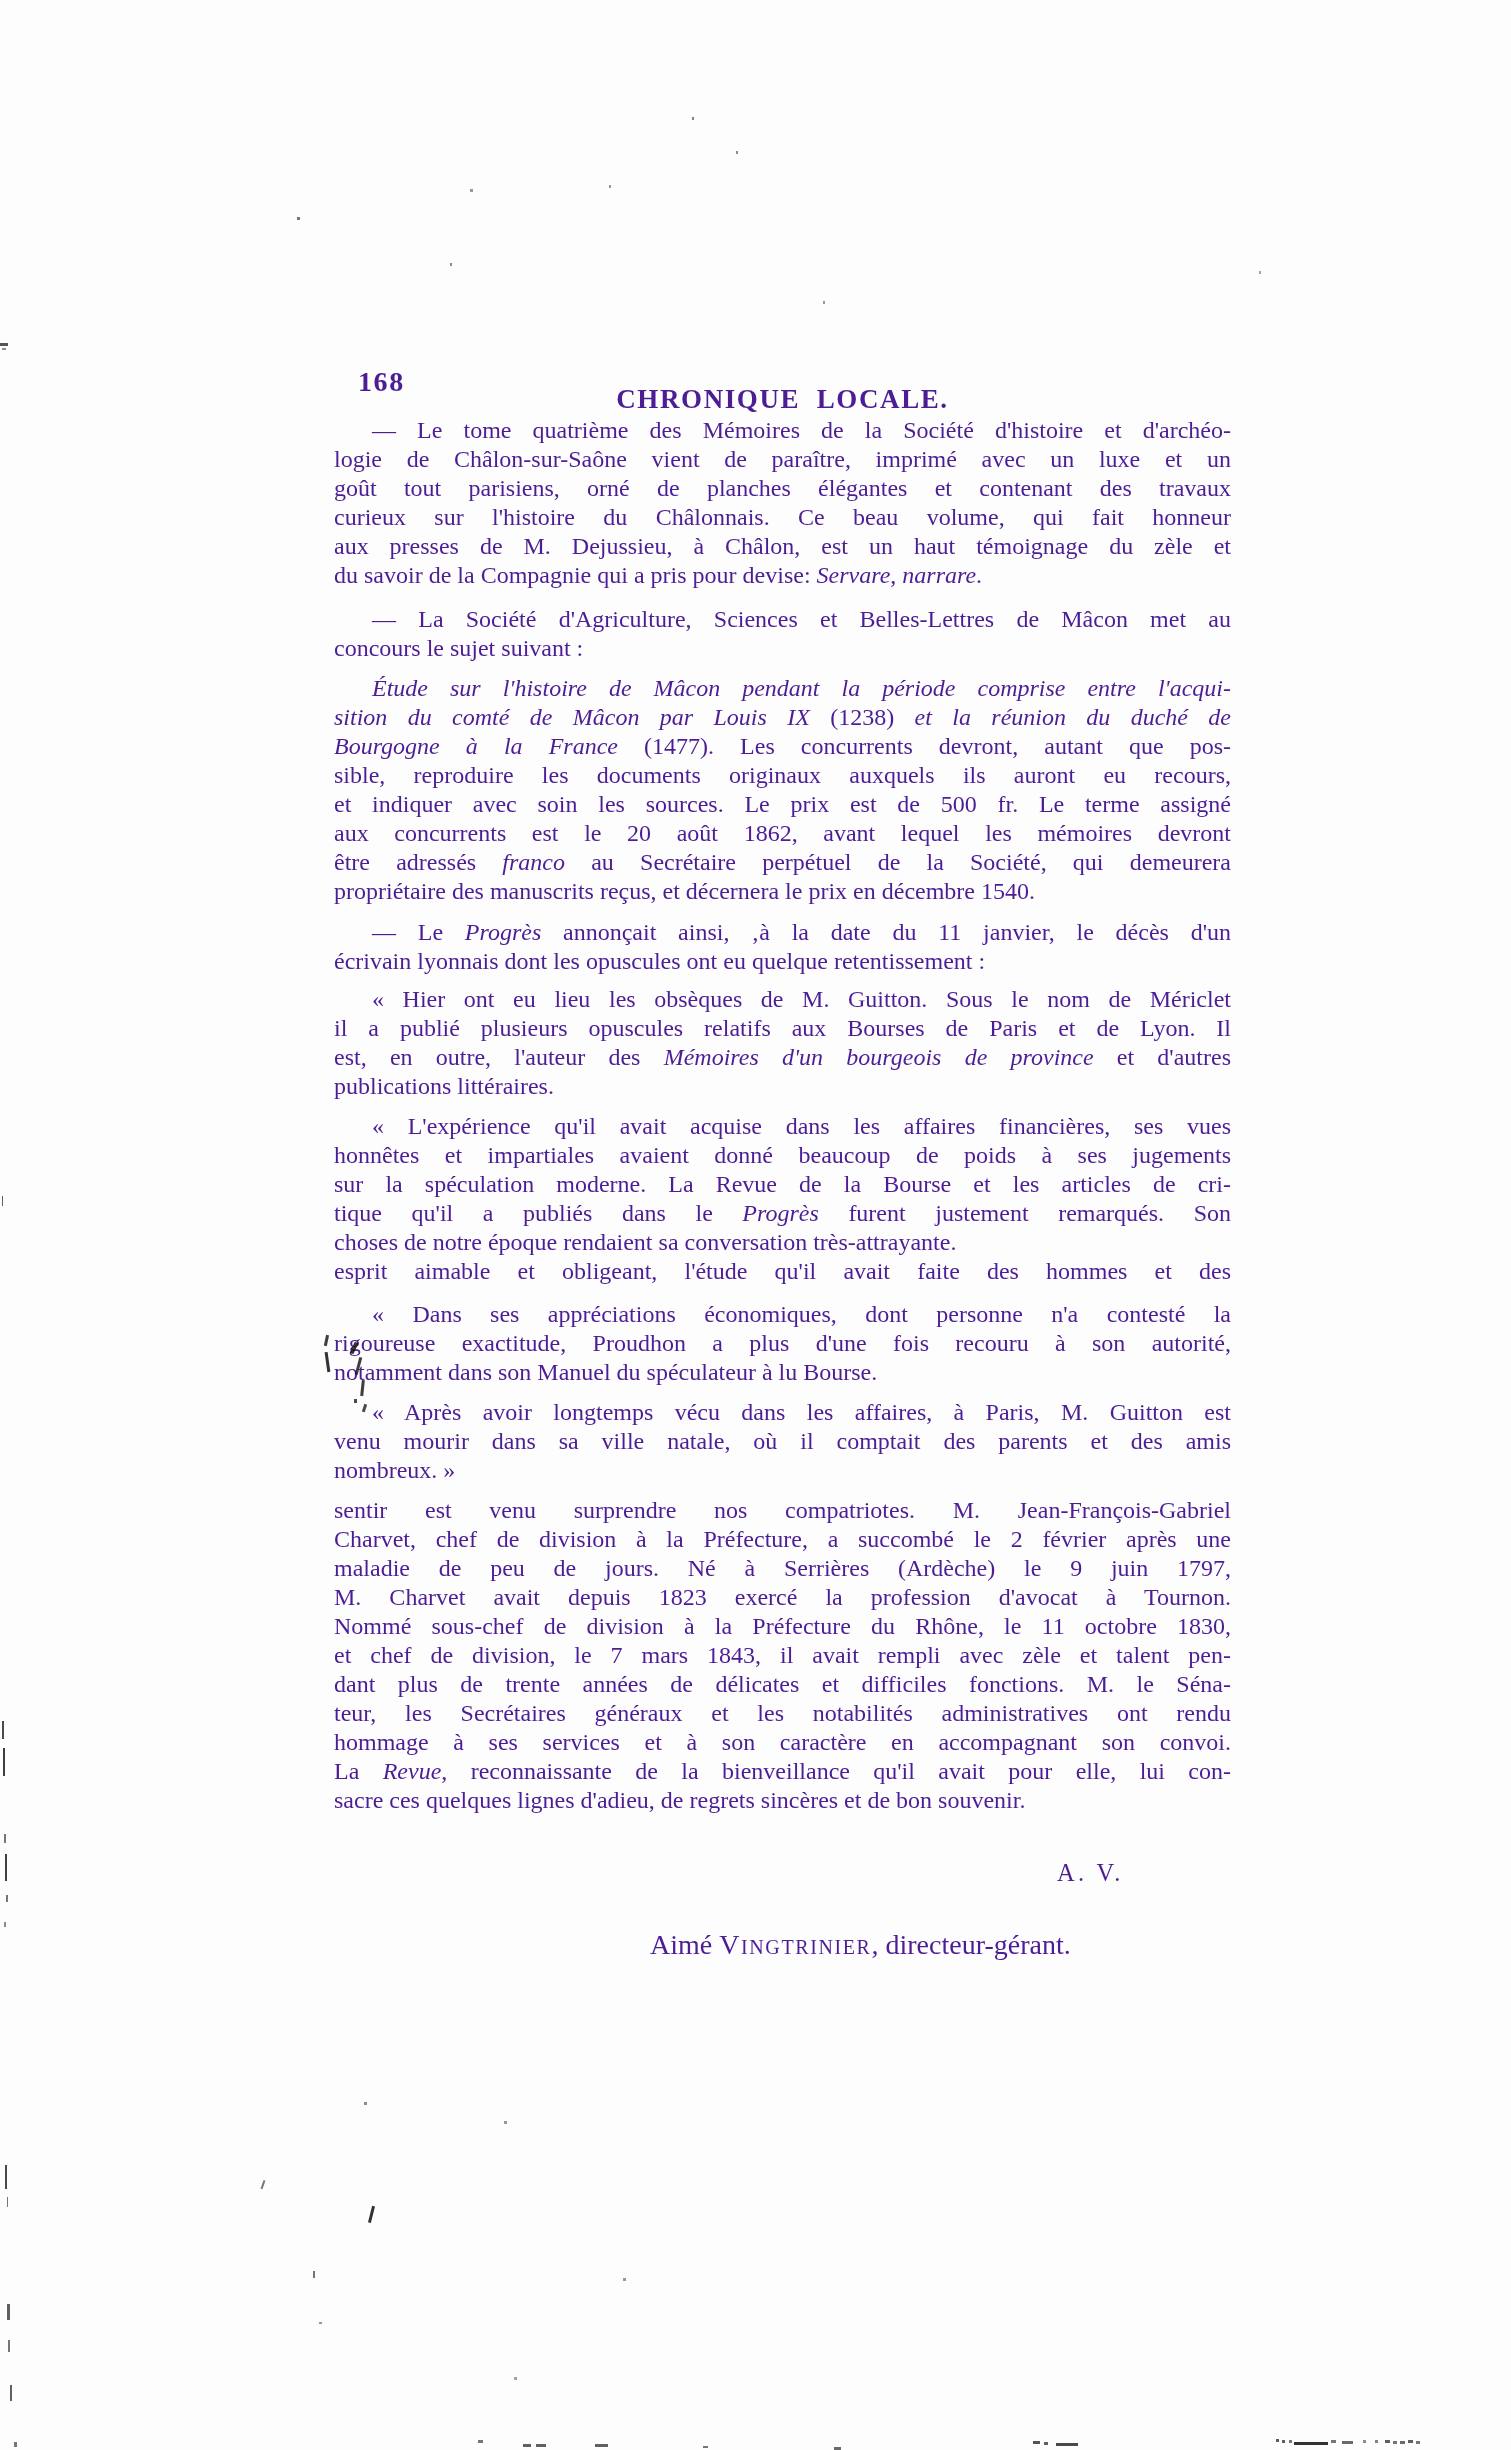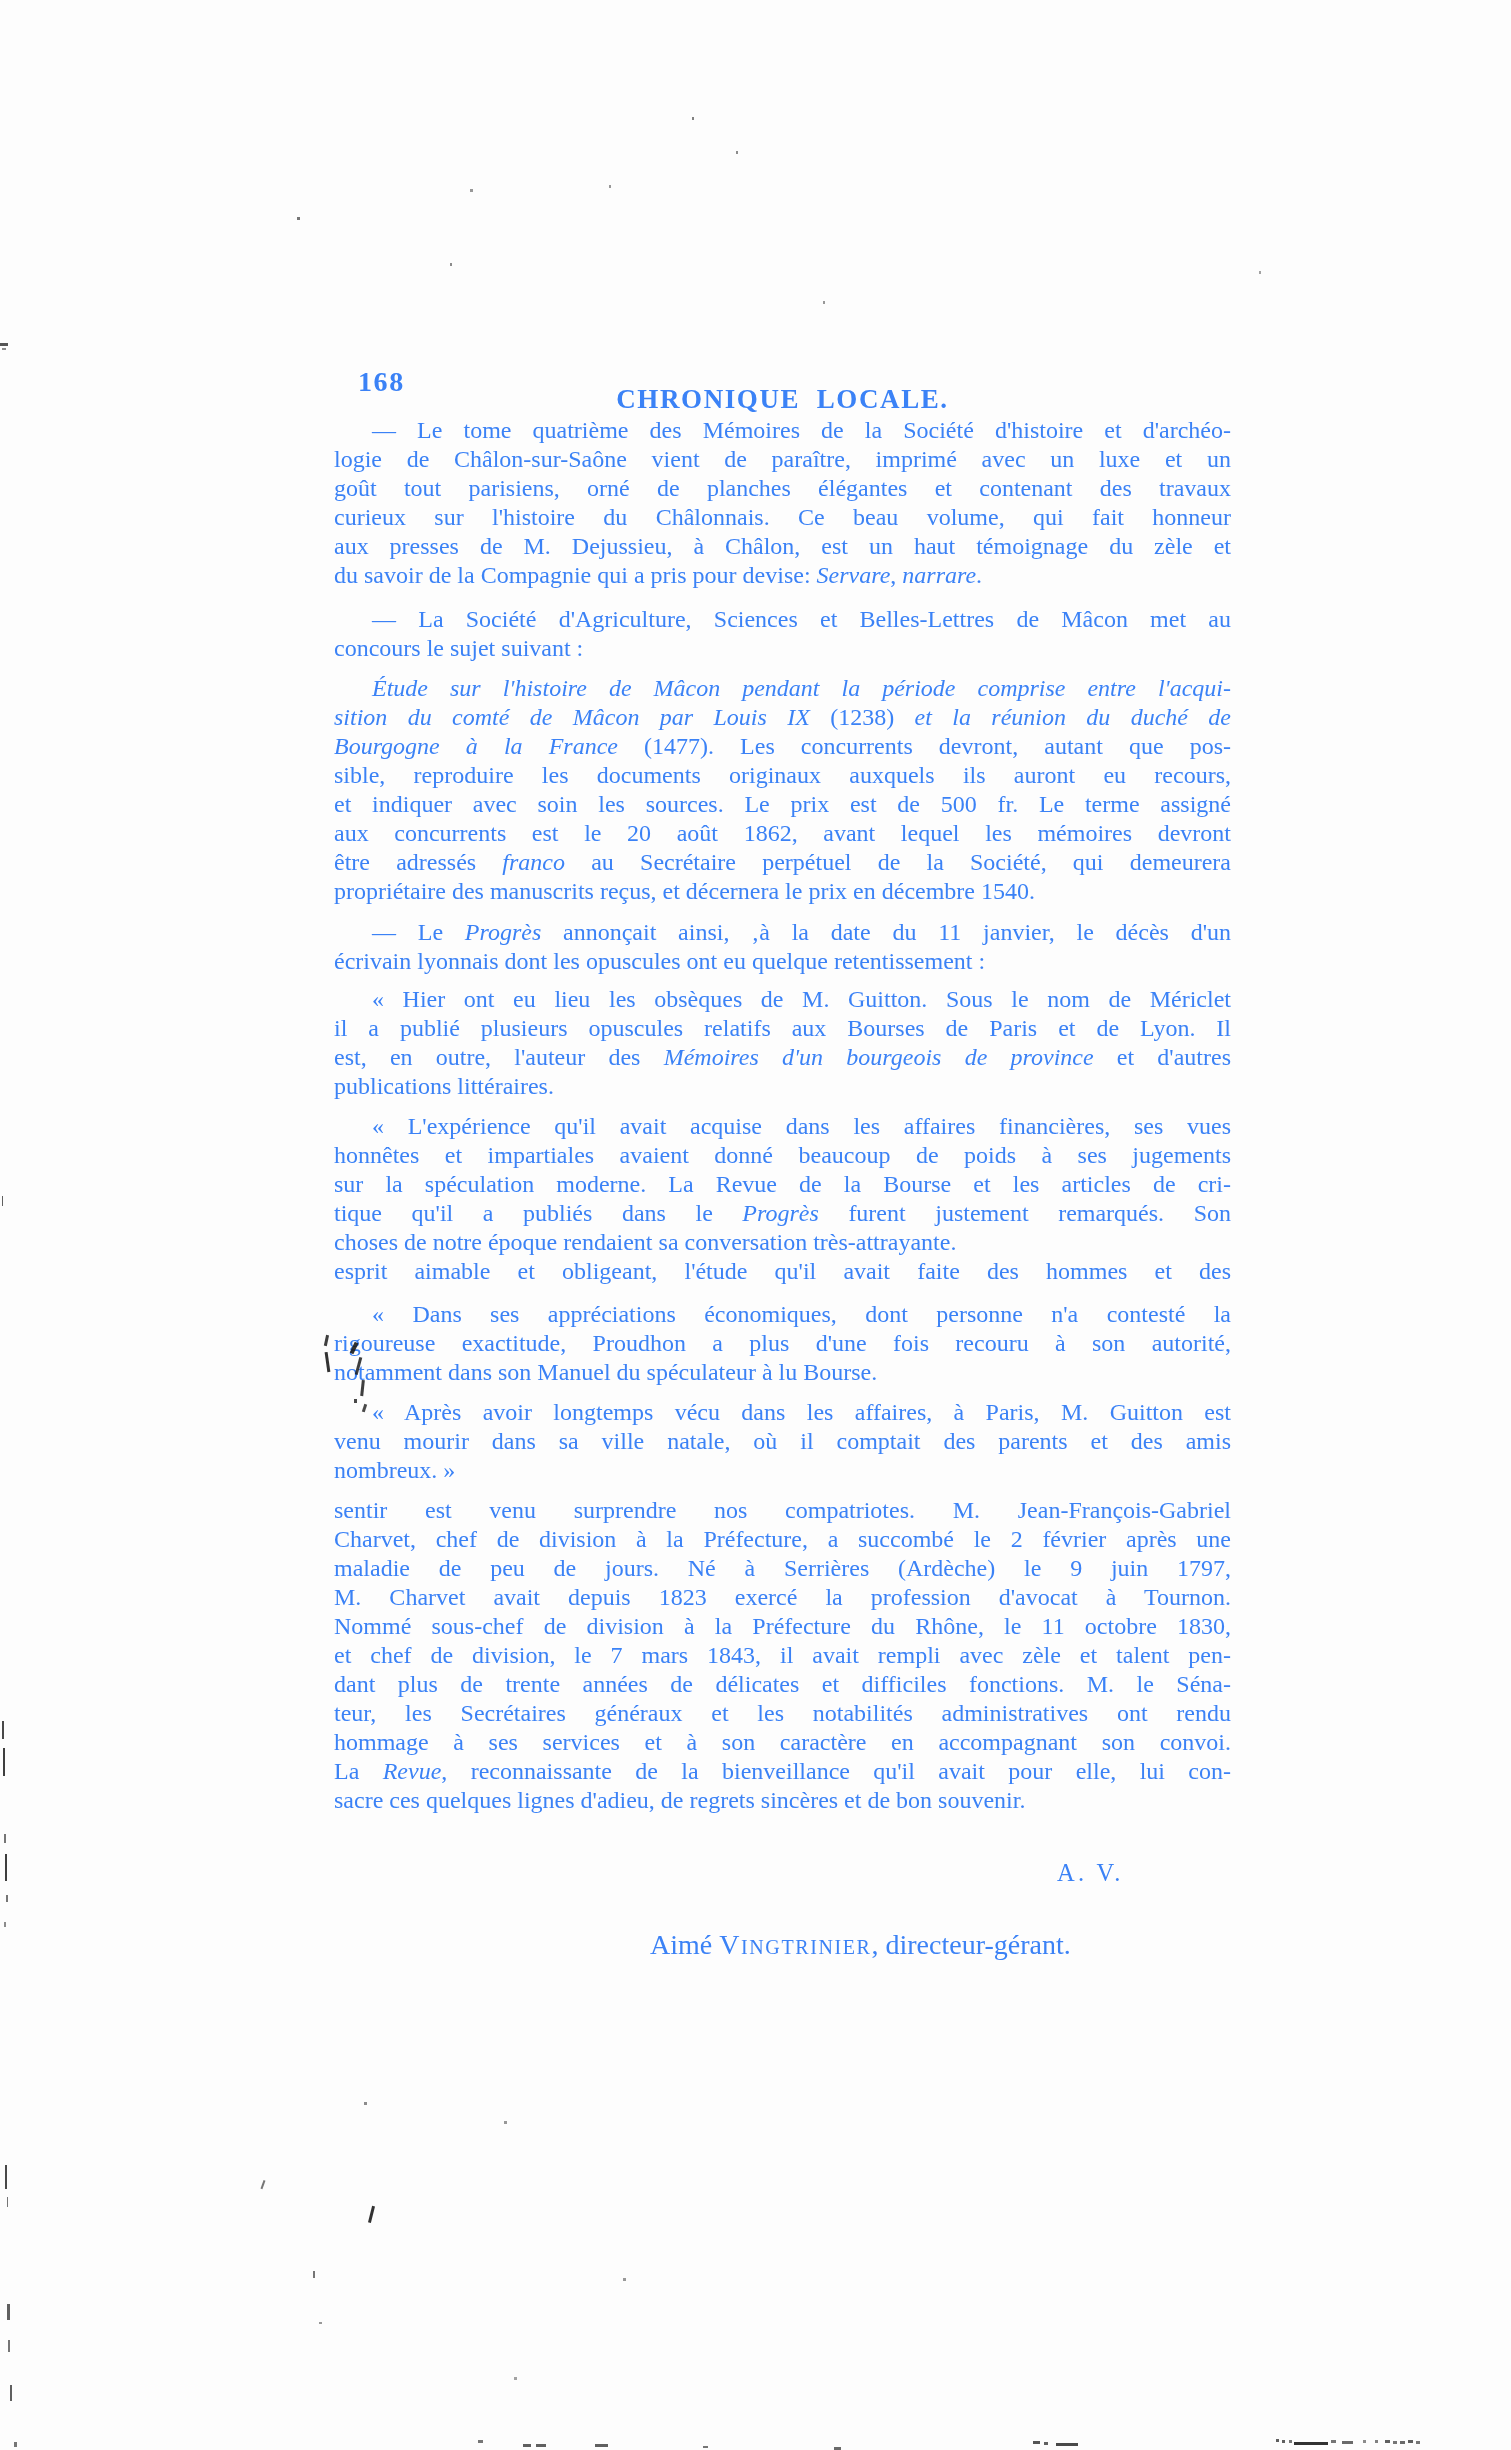--- a/index.html
+++ b/index.html
@@ -7,21 +7,21 @@
     margin: 0; padding: 0;
     background: #ffffff;
     width: 1511px; height: 2450px;
     overflow: hidden;
   }
   .page {
     position: relative;
     width: 1511px; height: 2450px;
     background: #fdfdfd;
     font-family: "Liberation Serif", "DejaVu Serif", serif;
-    color: #3b82f6;
+    color: #4c1d95;
   }
   .page-number {
     position: absolute;
     left: 358px; top: 366px;
     font-size: 28px; font-weight: bold;
     letter-spacing: 1.6px;
   }
   .running-head {
     position: absolute;
     left: 334px; top: 384px; width: 897px;

